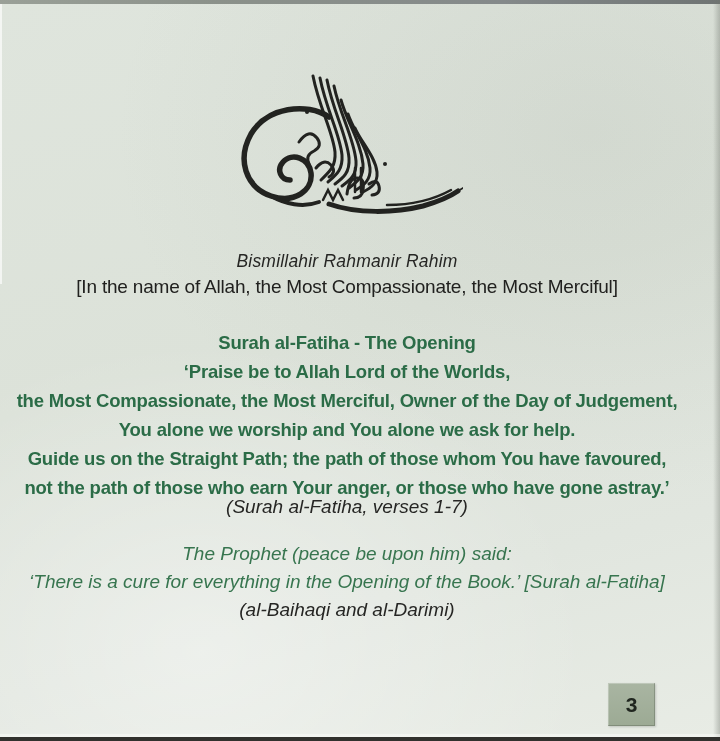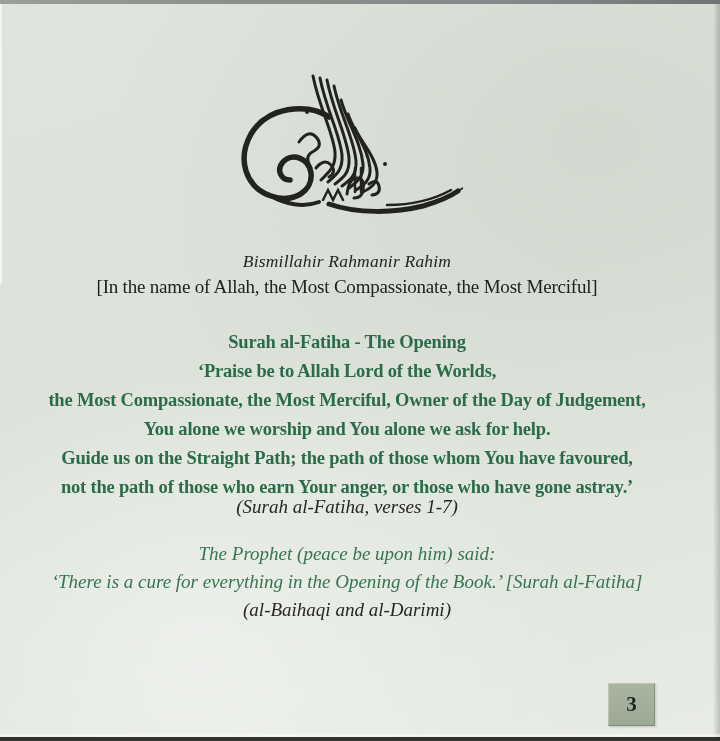--- a/index.html
+++ b/index.html
@@ -2,21 +2,21 @@
 <html><head>
 <meta charset="utf-8">
 <style>
   html,body{margin:0;padding:0;background:#ffffff;}
   .page{
     position:relative;width:720px;height:741px;overflow:hidden;
     background:
       radial-gradient(90% 70% at 28% 88%, rgba(255,255,255,0.40), rgba(255,255,255,0) 60%),
       radial-gradient(120% 90% at 82% 18%, rgba(158,166,156,0.16), rgba(158,166,156,0) 55%),
       linear-gradient(165deg,#dfe5dd 0%,#dce2d9 45%,#e1e6df 75%,#e8ece5 100%);
-    font-family:Liberation Serif, serif;
+    font-family:Liberation Sans, sans-serif;
     color:#1e1e1c;
   }
   .edge-top{position:absolute;top:0;left:0;right:0;height:4px;
     background:linear-gradient(to right,#9aa098,#8b918a 30%,#84898a 70%,#6f7473);}
   .edge-bottom-light{position:absolute;bottom:4px;left:0;right:0;height:3px;background:rgba(250,252,248,0.55);}
   .edge-bottom{position:absolute;bottom:0;left:0;right:0;height:4px;background:#31312d;}
   .edge-right{position:absolute;top:0;right:0;bottom:0;width:7px;
     background:linear-gradient(to right,rgba(110,116,108,0),rgba(110,116,108,0.38));}
   .edge-left{position:absolute;top:4px;left:0;width:2px;height:280px;background:rgba(255,255,255,0.65);}
 

